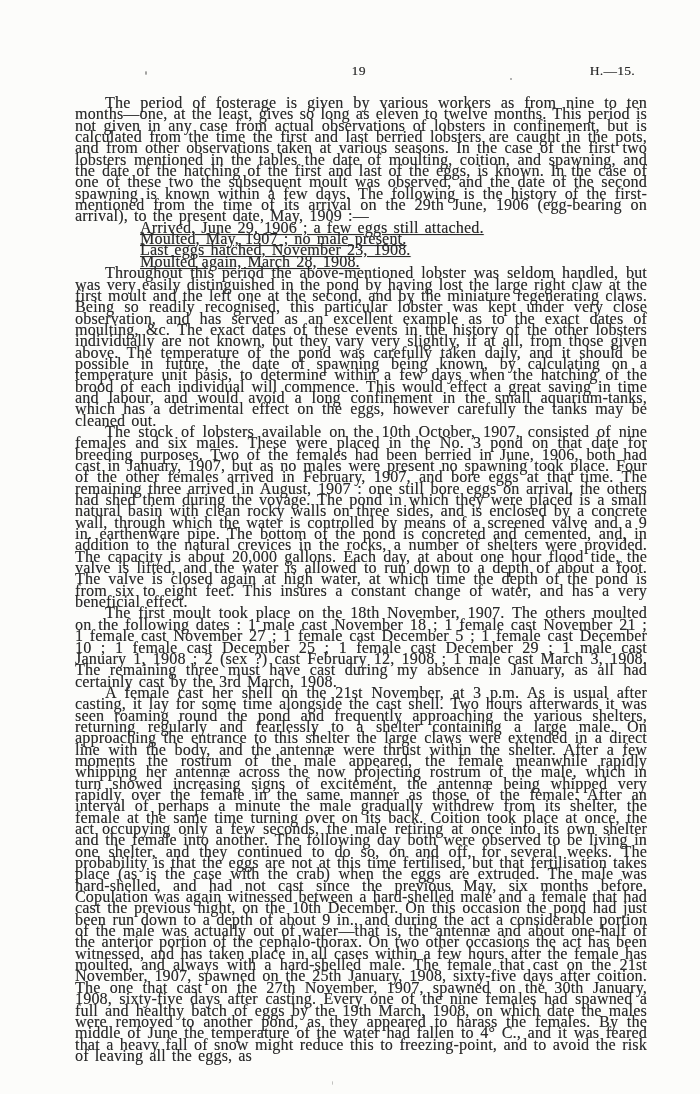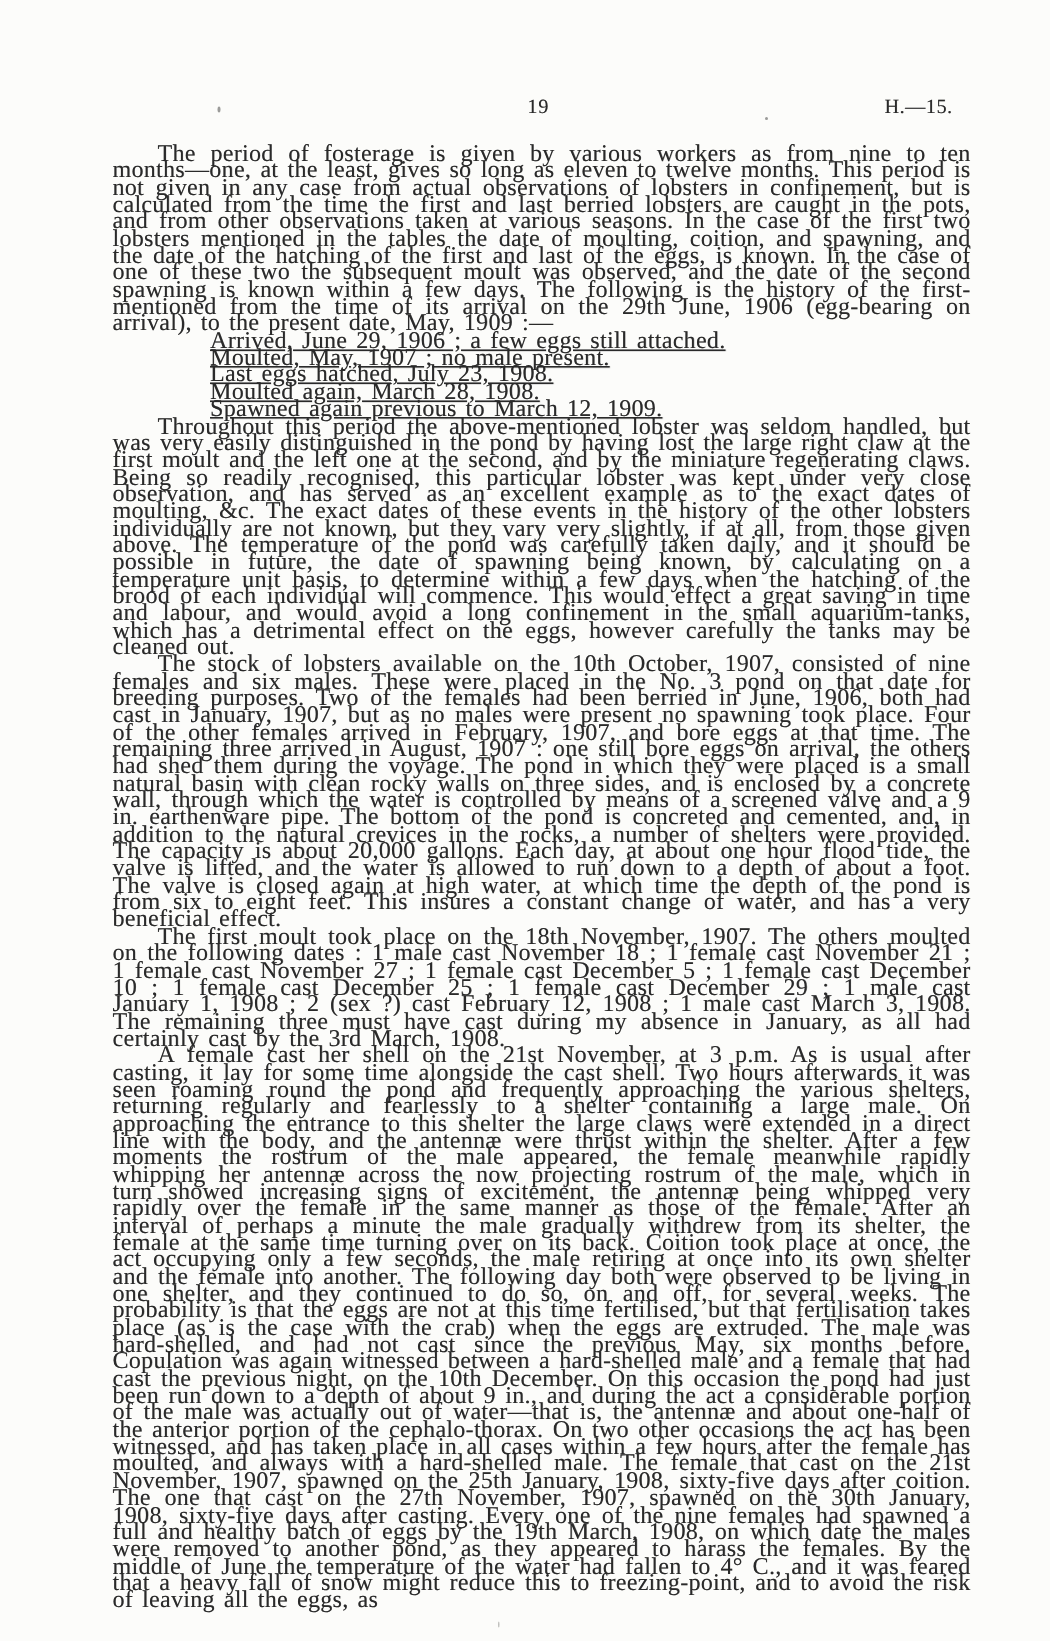--- a/index.html
+++ b/index.html
@@ -82,23 +82,22 @@
     <span class="pageno">19</span>
     <span class="docref">H.—15.</span>
   </div>
 
   <div class="body-text">
     <p class="para">The period of fosterage is given by various workers as from nine to ten months—one, at the least, gives so long as eleven to twelve months.  This period is not given in any case from actual observations of lobsters in confinement, but is calculated from the time the first and last berried lobsters are caught in the pots, and from other observations taken at various seasons.  In the case of the first two lobsters mentioned in the tables the date of moulting, coition, and spawning, and the date of  the hatching of the first and last of the eggs, is known.  In the case of one of these two the subsequent moult was observed, and the date of the second spawning is known within a few days.  The following is the history of the first-mentioned from the time of its arrival on the 29th June, 1906 (egg-bearing on arrival), to the present date, May, 1909 :—</p>
 
     <div class="history">
       <div class="history-entry">Arrived, June 29, 1906 ; a few eggs still attached.</div>
       <div class="history-entry">Moulted, May, 1907 ; no male present.</div>
-      <div class="history-entry">Last eggs hatched, July 23, 1908.</div>
+      <div class="history-entry">Last eggs hatched, November 23, 1908.</div>
       <div class="history-entry">Moulted again, March 28, 1908.</div>
-      <div class="history-entry">Spawned again previous to March 12, 1909.</div>
     </div>
 
     <p class="para">Throughout this period the above-mentioned lobster was seldom handled, but was very easily distinguished in the pond by having lost the large right claw at the first moult and the left one at the second, and by the miniature regenerating claws.  Being so readily recognised, this particular lobster was kept under very close observation, and has served as an excellent example as to the exact dates of moulting, &amp;c.  The exact dates of these events in the history of the other lobsters individually are not known, but they vary very slightly, if at all, from those given above.  The temperature of the pond was carefully taken daily, and it should be possible in future, the date of spawning being known, by calculating on a temperature unit basis, to determine within a few days when the hatching of the brood of each individual will commence.  This would effect a great saving in time and labour, and would avoid a long confinement in the small aquarium-tanks, which has a detrimental effect on the eggs, however carefully the tanks may be cleaned out.</p>
     <p class="para">The stock of lobsters available on the 10th October, 1907, consisted of nine females and six males.  These were placed in the No. 3 pond on that date for breeding purposes.  Two of the females had been berried in June, 1906, both had cast in January, 1907, but as no males were present no spawning took place.  Four of the other females arrived in February, 1907, and bore eggs at that time.  The remaining three arrived in August, 1907 : one still bore eggs on arrival, the others had shed them during the voyage.  The pond in which they were placed is a small natural basin with clean rocky walls on three sides, and is enclosed by a concrete wall, through which the water is controlled by means of a screened valve and a 9 in. earthenware pipe.  The bottom of the pond is concreted and cemented, and, in addition to the natural crevices in the rocks, a number of shelters were provided.  The capacity is about 20,000 gallons.  Each day, at about one hour flood tide, the valve is lifted, and the water is allowed to run down to a depth of about a foot.  The valve is closed again at high water, at which time the depth of the pond is from six to eight feet.  This insures a constant change of water, and has a very beneficial effect.</p>
     <p class="para">The first moult took place on the 18th November, 1907.  The others moulted on the following dates :  1 male cast November 18 ;  1 female cast November 21 ;  1 female cast November 27 ;  1 female cast December 5 ;  1 female cast December 10 ;  1 female cast December 25 ;  1 female cast December 29 ;  1 male cast January 1, 1908 ;  2 (sex ?) cast February 12, 1908 ;  1 male cast March 3, 1908.  The remaining three must have cast during my absence in January, as all had certainly cast by the 3rd March, 1908.</p>
     <p class="para">A female cast her shell on the 21st November, at 3 p.m.  As is usual after casting, it lay for some time alongside the cast shell.  Two hours afterwards it was seen roaming round the pond and frequently approaching the various shelters, returning regularly and fearlessly to a shelter containing a large male.  On approaching the entrance to this shelter the large claws were extended in a direct line with the body, and the antennæ were thrust within the shelter.  After a few moments the rostrum of the male appeared, the female meanwhile rapidly whipping her antennæ across the now projecting rostrum of the male, which in turn showed increasing signs of excitement, the antennæ being whipped very rapidly over the female in the same manner as those of the female.  After an interval of perhaps a minute the male gradually withdrew from its shelter, the female at the same time turning over on its back.  Coition took place at once, the act occupying only a few seconds, the male retiring at once into its own shelter and the female into another.  The following day both were observed to be living in one shelter, and they continued to do so, on and off, for several weeks.  The probability is that the eggs are not at this time fertilised, but that fertilisation takes place (as is the case with the crab) when the eggs are extruded.  The male was hard-shelled, and had not cast since the previous May, six months before.  Copulation was again witnessed between a hard-shelled male and a female that had cast the previous night, on the 10th December.  On this occasion the pond had just been run down to a depth of about 9 in., and during the act a considerable portion of the male was actually out of water—that is, the antennæ and about one-half of the anterior portion of the cephalo-thorax.  On two other occasions the act has been witnessed, and has taken place in all cases within a few hours after the female has moulted, and always with a hard-shelled male.  The female that cast on the 21st November, 1907, spawned on the 25th January, 1908, sixty-five days after coition.  The one that cast on the 27th November, 1907, spawned on the 30th January, 1908, sixty-five days after casting.  Every one of the nine females had spawned a full and healthy batch of eggs by the 19th March, 1908, on which date the males were removed to another pond, as they appeared to harass the females.  By the middle of June the temperature of the water had fallen to 4° C., and it was feared that a heavy fall of snow might reduce this to freezing-point, and to avoid the risk of leaving all the eggs, as</p>
   </div>
 
   <span class="speck speck-a"></span>
   <span class="speck speck-b"></span>

